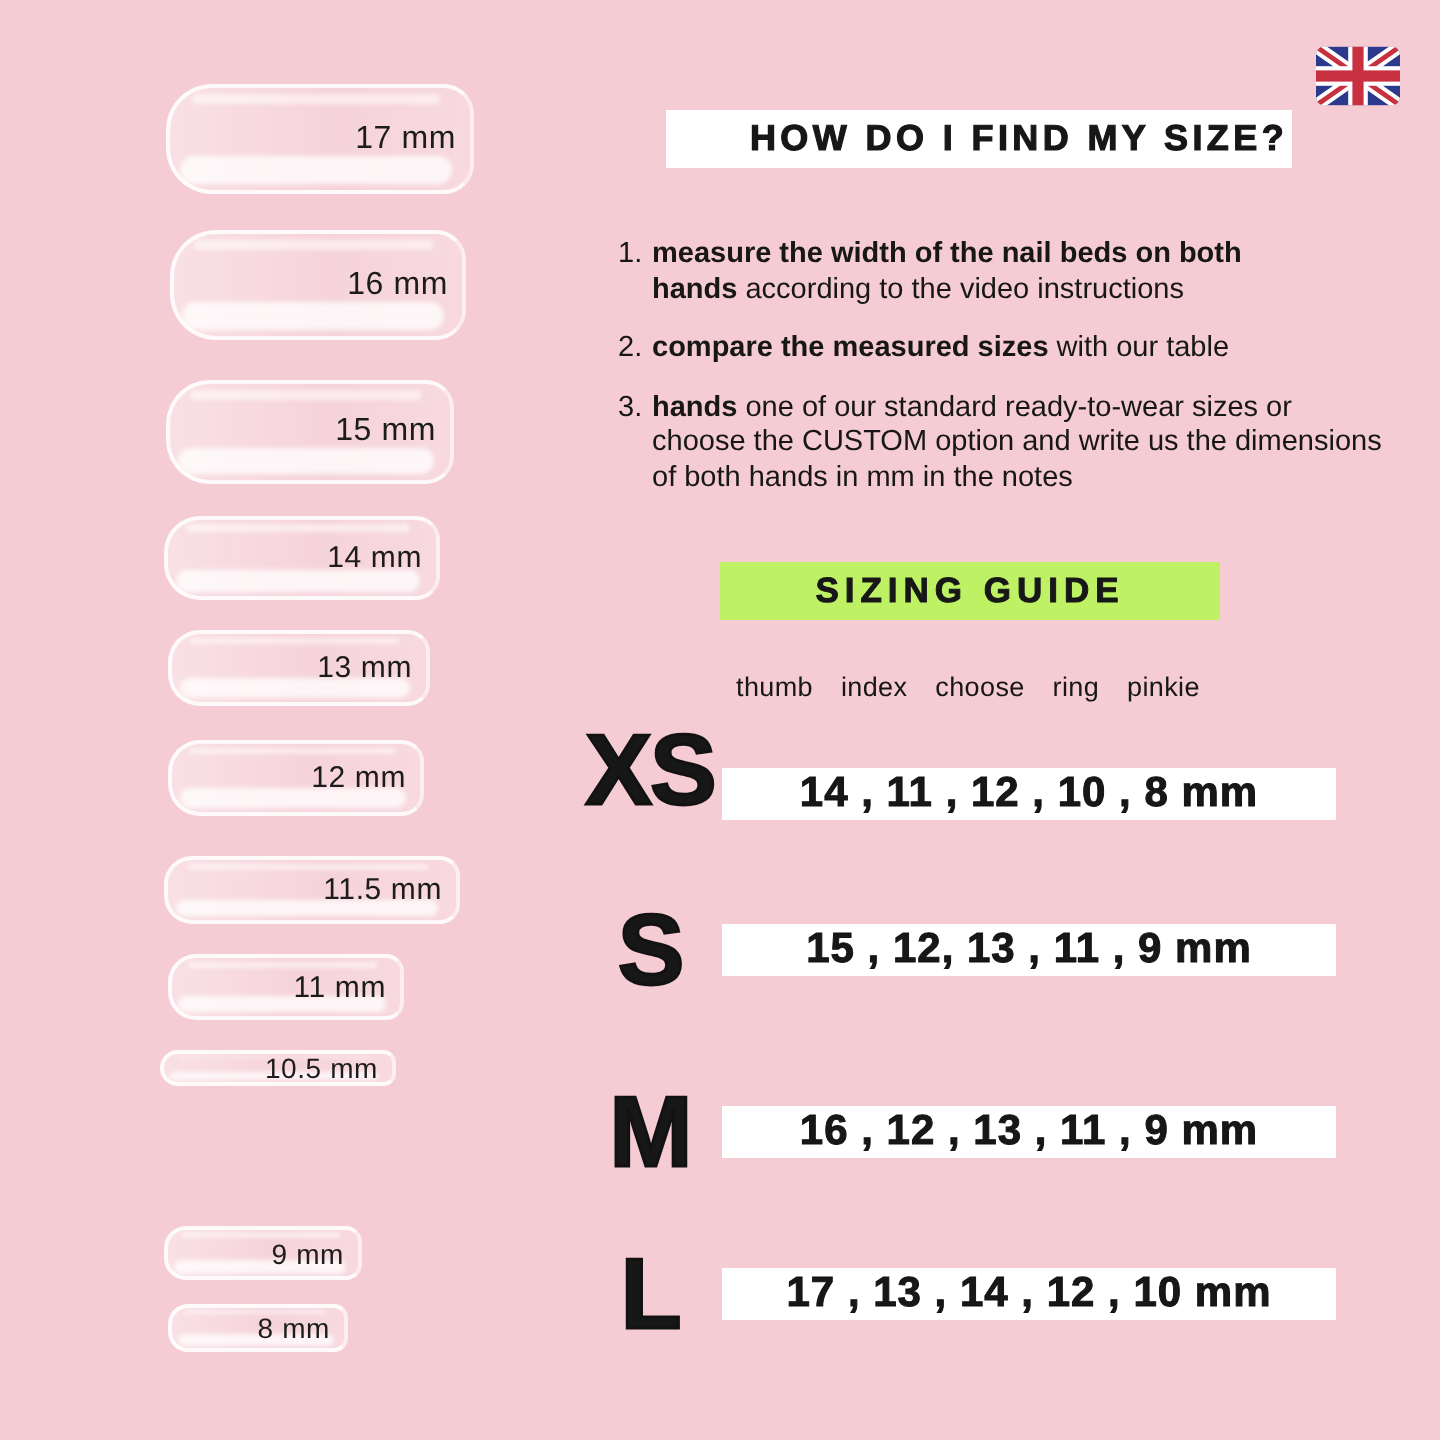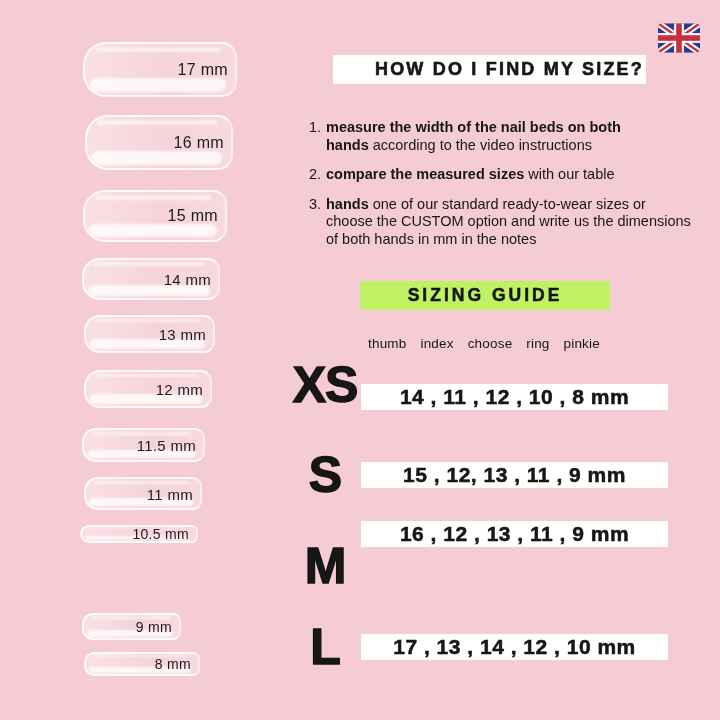--- a/index.html
+++ b/index.html
@@ -49,26 +49,26 @@
     z-index: 2;
     white-space: nowrap;
     letter-spacing: 0.3px;
   }
   .n0  { left: 83px; top: 42px;  width: 154px; height: 55px; border-radius: 23px 15px 15px 23px; }
   .n1  { left: 85px; top: 115px; width: 148px; height: 55px; border-radius: 23px 15px 15px 23px; }
   .n2  { left: 83px; top: 190px; width: 144px; height: 52px; border-radius: 22px 14px 14px 22px; }
   .n3  { left: 82px; top: 258px; width: 138px; height: 42px; border-radius: 18px 12px 12px 18px; text-align: center; }
   .n4  { left: 84px; top: 315px; width: 131px; height: 38px; border-radius: 16px 11px 11px 16px; }
   .n5  { left: 84px; top: 370px; width: 128px; height: 38px; border-radius: 16px 11px 11px 16px; }
-  .n6  { left: 82px; top: 428px; width: 123px; height: 34px; border-radius: 14px 10px 10px 14px; }
+  .n6  { left: 82px; top: 428px; width: 148px; height: 34px; border-radius: 14px 10px 10px 14px; }
   .n7  { left: 84px; top: 477px; width: 118px; height: 33px; border-radius: 14px 9px 9px 14px; }
   .n8  { left: 80px; top: 525px; width: 118px; height: 18px; border-radius: 13px 9px 9px 13px; }
   .n9  { left: 84px; top: 570px; width: 107px; height: 28px; border-radius: 12px 8px 8px 12px; }
   .n10 { left: 82px; top: 613px; width: 99px;  height: 27px; border-radius: 11px 8px 8px 11px; }
-  .n11 { left: 84px; top: 652px; width: 116px;  height: 24px; border-radius: 10px 7px 7px 10px; }
+  .n11 { left: 84px; top: 652px; width: 90px;  height: 24px; border-radius: 10px 7px 7px 10px; }
   .n0 .nail-label, .n1 .nail-label, .n2 .nail-label { font-size: 16px; }
   .n3 .nail-label, .n4 .nail-label, .n5 .nail-label, .n6 .nail-label, .n7 .nail-label { font-size: 15px; }
   .n8 .nail-label, .n9 .nail-label, .n10 .nail-label, .n11 .nail-label { font-size: 14px; }
 
   
   .flag {
     position: absolute;
     left: 658px; top: 23px;
     width: 42px; height: 30px;
   }
@@ -150,21 +150,21 @@
     letter-spacing: 0.5px;
     -webkit-text-stroke: 0.5px #121212;
     white-space: nowrap;
   }
   .letter-xs { top: 363px; }
   .letter-s  { top: 453px; }
   .letter-m  { top: 544px; }
   .letter-l  { top: 625px; }
   .strip-xs { top: 372px; margin-top: 12px; }
   .strip-s  { top: 462px; }
-  .strip-m  { top: 521px; }
+  .strip-m  { top: 553px; }
   .strip-l  { top: 634px; }
 </style>
 </head>
 <body>
 
 <div class="canvas">
 
   <div class="nail n0">
     <div class="nail-shine"></div>
     <span class="nail-label">17 mm</span>

